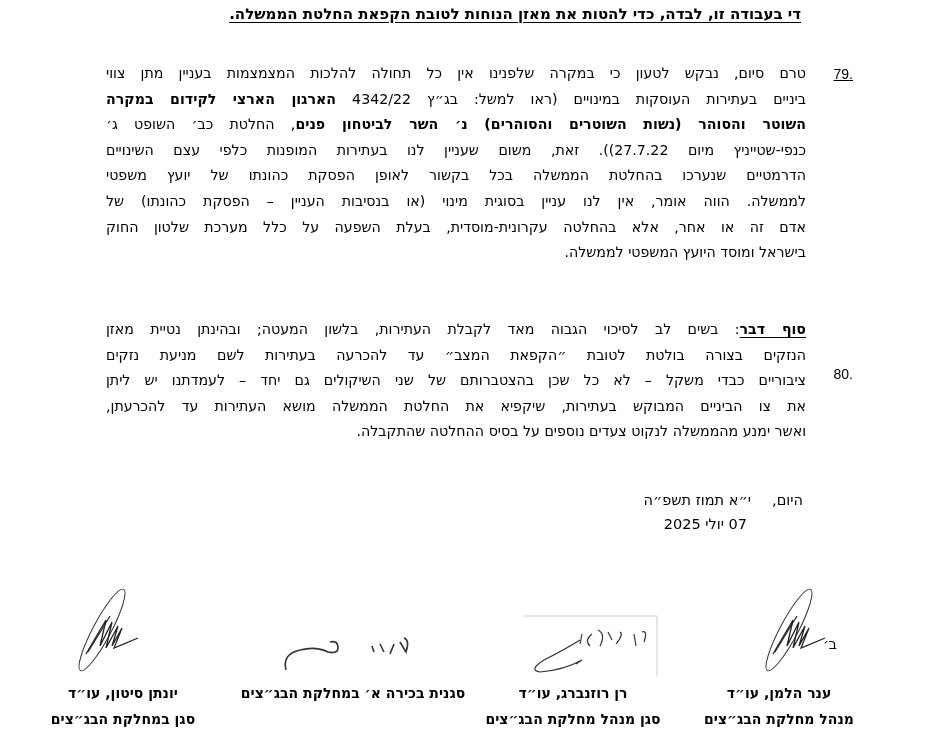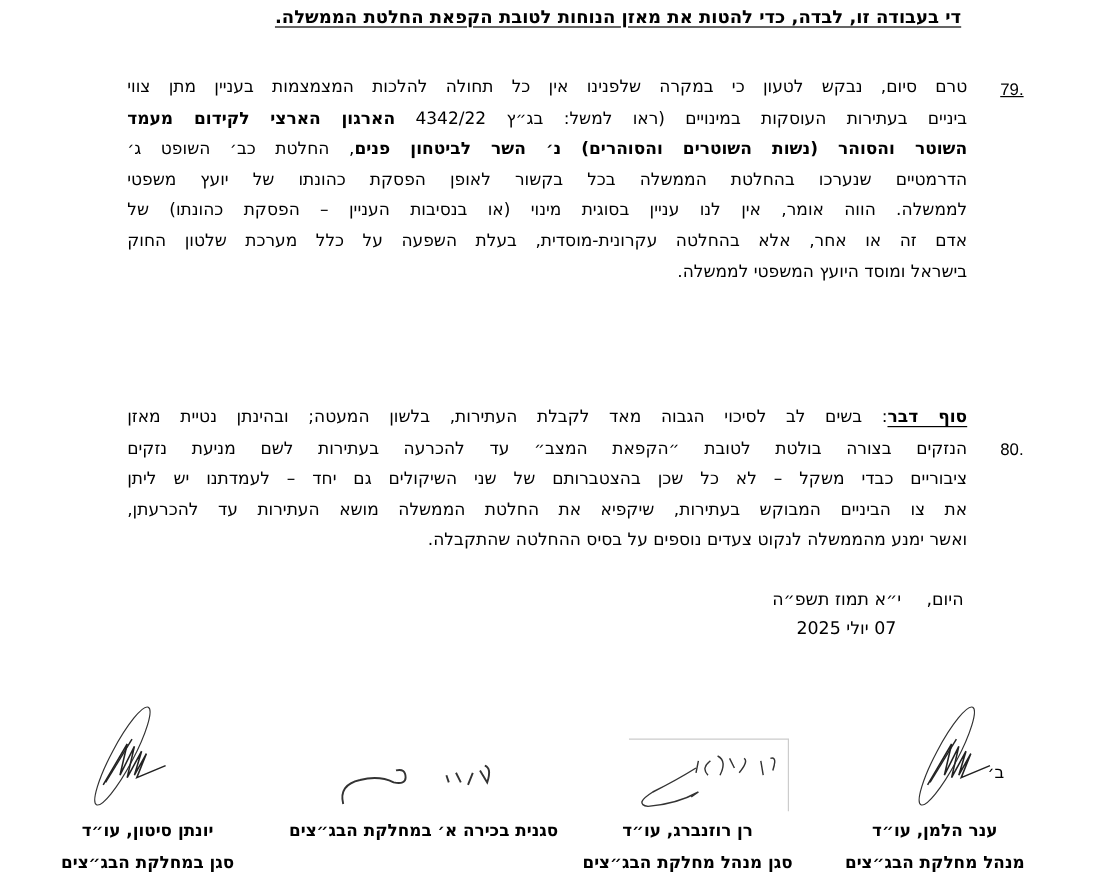--- a/index.html
+++ b/index.html
@@ -94,30 +94,31 @@
 </head>
 <body>
 
 <div class="page">
 
   <div class="heading-line">די בעבודה זו, לבדה, כדי להטות את מאזן הנוחות לטובת הקפאת החלטת הממשלה.</div>
 
   <div class="para-num" style="top:66px;text-decoration:underline;">79.</div>
   <div class="para" id="para-0" style="top:61px;">
       <span class="line"><span>טרם סיום, נבקש לטעון כי במקרה שלפנינו אין כל תחולה להלכות המצמצמות בעניין מתן צווי</span></span>
-      <span class="line"><span>ביניים בעתירות העוסקות במינויים (ראו למשל: בג״ץ 4342/22 </span><span class="b">הארגון הארצי לקידום מעמד</span></span>
+      <span class="line"><span>ביניים בעתירות העוסקות במינויים (ראו למשל: בג״ץ 4342/22 </span><span class="b">הארגון הארצי לקידום במקרה</span></span>
       <span class="line"><span class="b">השוטר והסוהר (נשות השוטרים והסוהרים) נ׳ השר לביטחון פנים</span><span>, החלטת כב׳ השופט ג׳</span></span>
+      <span class="line"><span>כנפי-שטייניץ מיום 27.7.22)). זאת, משום שעניין לנו בעתירות המופנות כלפי עצם השינויים</span></span>
       <span class="line"><span>הדרמטיים שנערכו בהחלטת הממשלה בכל בקשור לאופן הפסקת כהונתו של יועץ משפטי</span></span>
       <span class="line"><span>לממשלה. הווה אומר, אין לנו עניין בסוגית מינוי (או בנסיבות העניין – הפסקת כהונתו) של</span></span>
       <span class="line"><span>אדם זה או אחר, אלא בהחלטה עקרונית-מוסדית, בעלת השפעה על כלל מערכת שלטון החוק</span></span>
       <span class="line last"><span>בישראל ומוסד היועץ המשפטי לממשלה.</span></span>
     </div>
 
   <div class="para-num" style="top:322px;margin-top:44px;">80.</div>
-  <div class="para" id="para-1" style="top:336px;">
+  <div class="para" id="para-1" style="top:317px;">
       <span class="line"><span class="b u">סוף דבר</span><span>: בשים לב לסיכוי הגבוה מאד לקבלת העתירות, בלשון המעטה; ובהינתן נטיית מאזן</span></span>
       <span class="line"><span>הנזקים בצורה בולטת לטובת ״הקפאת המצב״ עד להכרעה בעתירות לשם מניעת נזקים</span></span>
       <span class="line"><span>ציבוריים כבדי משקל – לא כל שכן בהצטברותם של שני השיקולים גם יחד – לעמדתנו יש ליתן</span></span>
       <span class="line"><span>את צו הביניים המבוקש בעתירות, שיקפיא את החלטת הממשלה מושא העתירות עד להכרעתן,</span></span>
       <span class="line last"><span>ואשר ימנע מהממשלה לנקוט צעדים נוספים על בסיס ההחלטה שהתקבלה.</span></span>
     </div>
 
   <div class="date-block">
     <div class="date-row">
       <span class="date-label">היום,</span>

